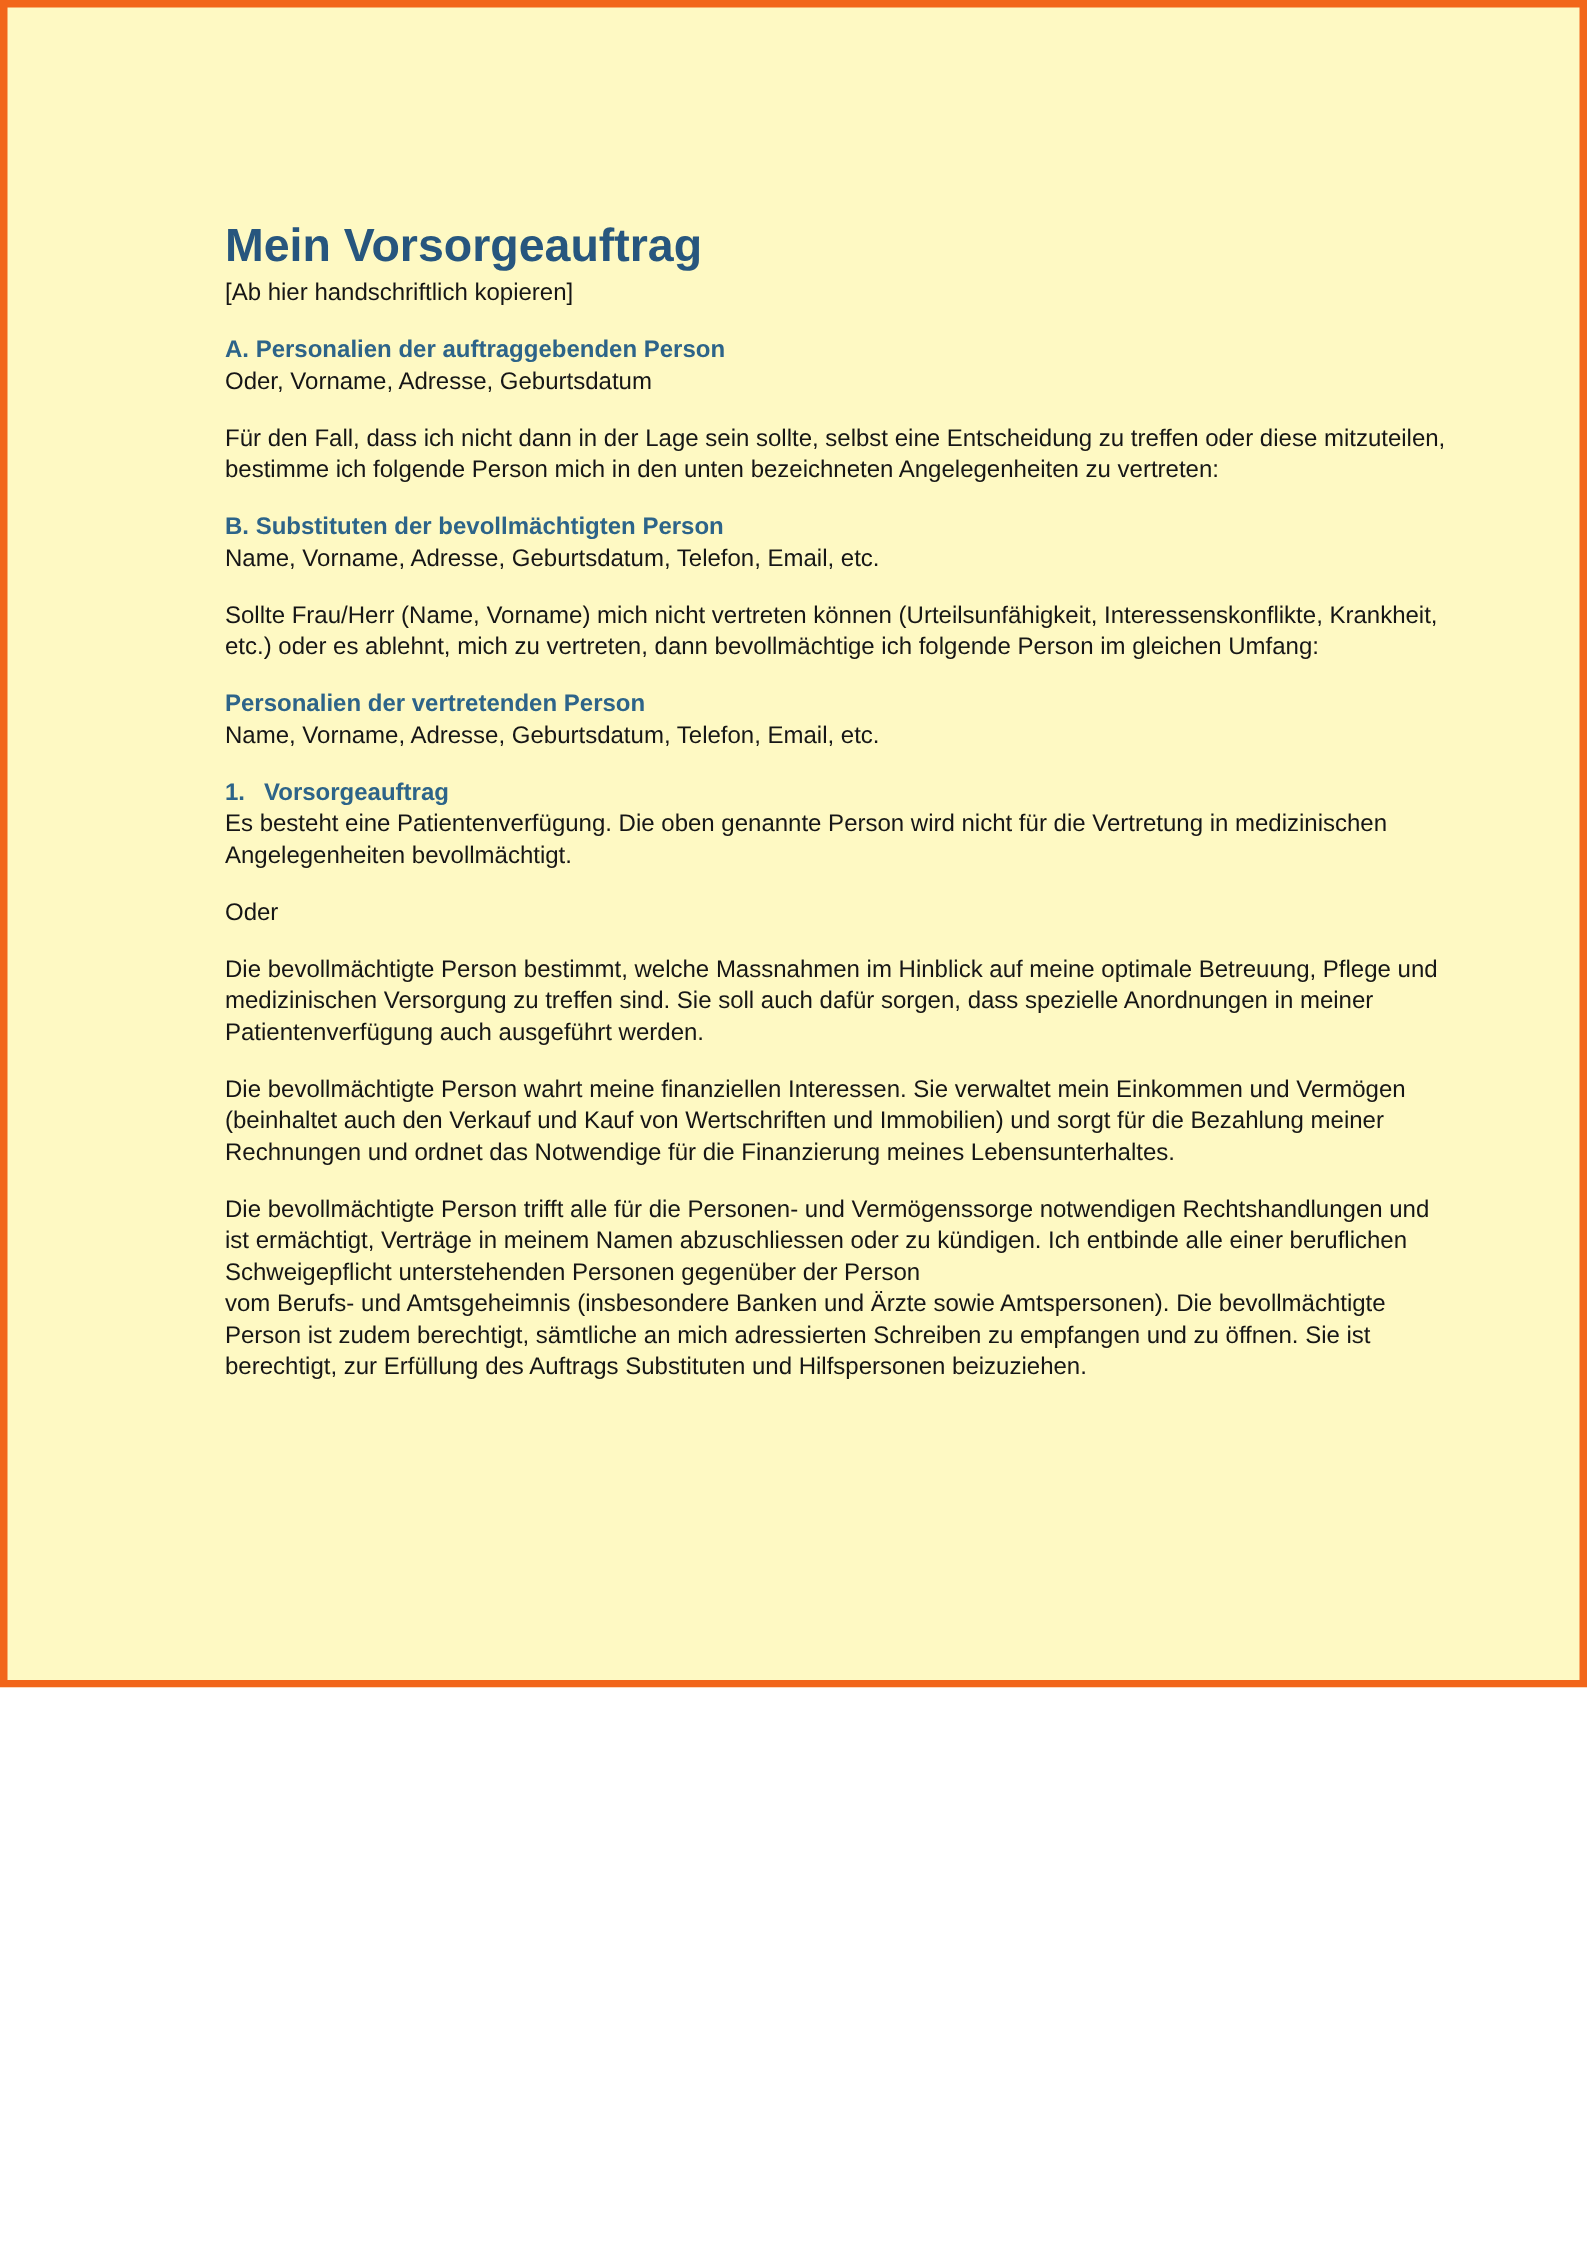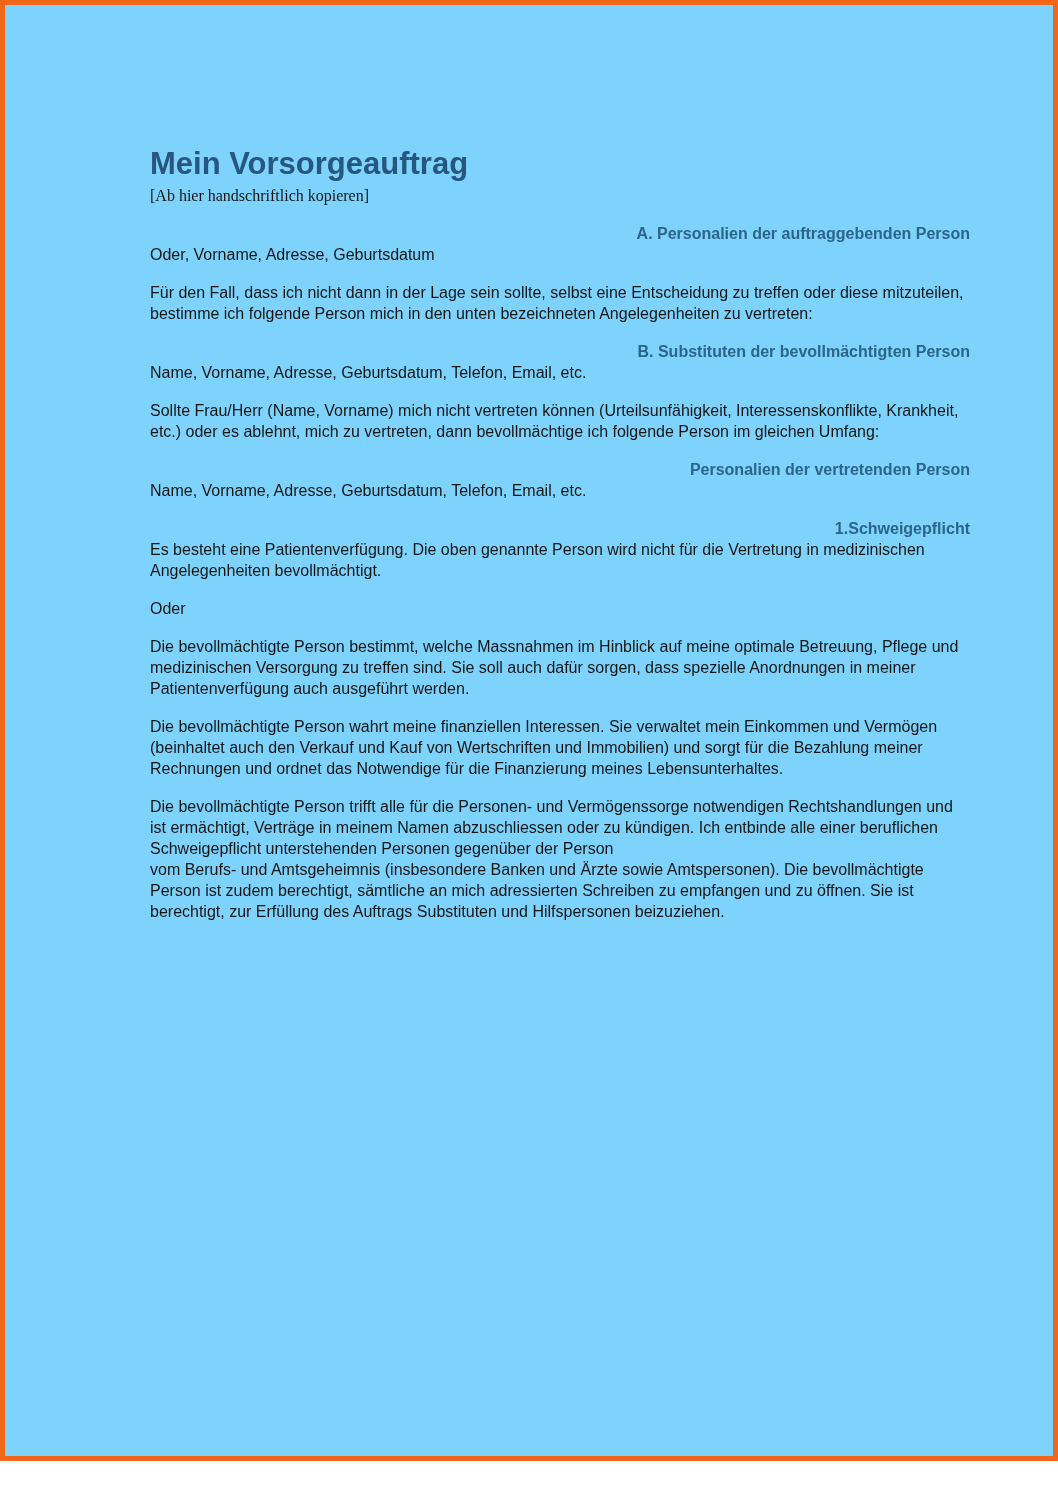--- a/index.html
+++ b/index.html
@@ -4,49 +4,47 @@
 <style>
   html, body { margin: 0; padding: 0; }
   body {
     width: 1058px;
     font-family: "Liberation Sans", "DejaVu Sans", sans-serif;
     background: #ffffff;
   }
   .page {
     box-sizing: border-box;
     width: 1058px;
-    height: 1461px;
+    height: 1125px;
     border: 5px solid #F2661A;
-    background: #7dd3fc;
+    background: #fef9c3;
     padding: 142px 83px 0 145px;
     overflow: hidden;
   }
   h1 {
     margin: 0 0 4px 0;
     font-size: 31px;
     line-height: 34px;
     font-weight: bold;
     color: #27567E;
     letter-spacing: 0;
   }
   .subtitle {
     margin: 0;
     font-size: 16px;
     line-height: 21px;
     color: #161616;
-    font-family: Liberation Serif, serif;
   }
   .block { margin-top: 17px; }
   h2 {
     margin: 0;
     font-size: 16px;
     line-height: 21px;
     font-weight: bold;
     color: #2D6489;
-    text-align: right;
   }
   h2 .num {
     display: inline-block;
     min-width: 26px;
   }
   p.body {
     margin: 0;
     font-size: 16px;
     line-height: 21px;
     color: #161616;
@@ -78,21 +76,21 @@
   <div class="block">
     <p class="body">Sollte Frau/Herr (Name, Vorname) mich nicht vertreten können (Urteilsunfähigkeit, Interessenskonflikte, Krankheit, etc.) oder es ablehnt, mich zu vertreten, dann bevollmächtige ich folgende Person im gleichen Umfang:</p>
   </div>
 
   <div class="block">
     <h2>Personalien der vertretenden Person</h2>
     <p class="body">Name, Vorname, Adresse, Geburtsdatum, Telefon, Email, etc.</p>
   </div>
 
   <div class="block">
-    <h2><span class="num">1.</span><span>Schweigepflicht</span></h2>
+    <h2><span class="num">1.</span><span>Vorsorgeauftrag</span></h2>
     <p class="body">Es besteht eine Patientenverfügung. Die oben genannte Person wird nicht für die Vertretung in medizinischen Angelegenheiten bevollmächtigt.</p>
   </div>
 
   <div class="block">
     <p class="body">Oder</p>
   </div>
 
   <div class="block">
     <p class="body">Die bevollmächtigte Person bestimmt, welche Massnahmen im Hinblick auf meine optimale Betreuung, Pflege und medizinischen Versorgung zu treffen sind. Sie soll auch dafür sorgen, dass spezielle Anordnungen in meiner Patientenverfügung auch ausgeführt werden.</p>
   </div>

